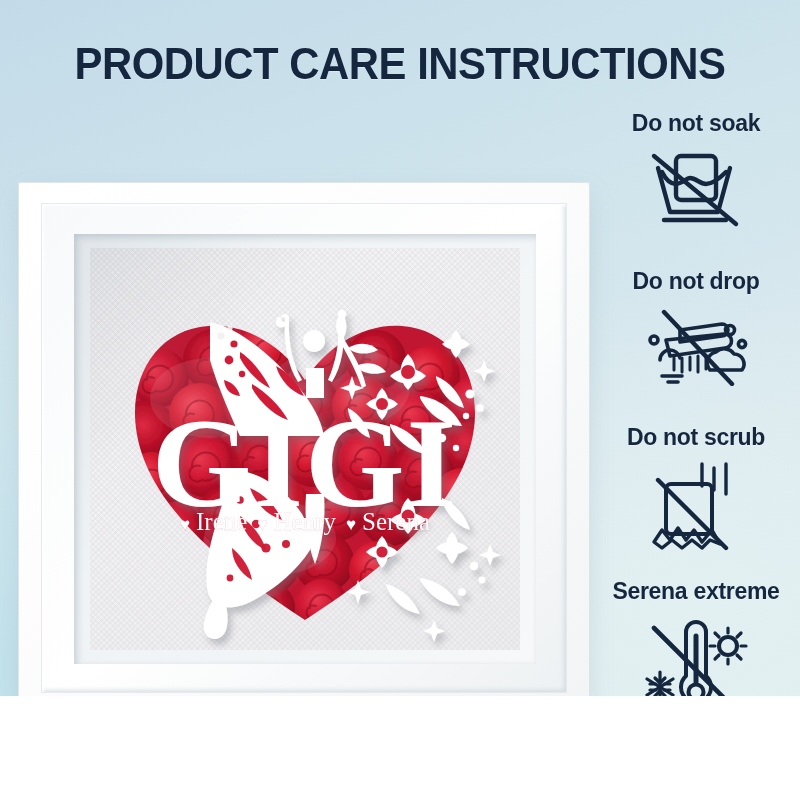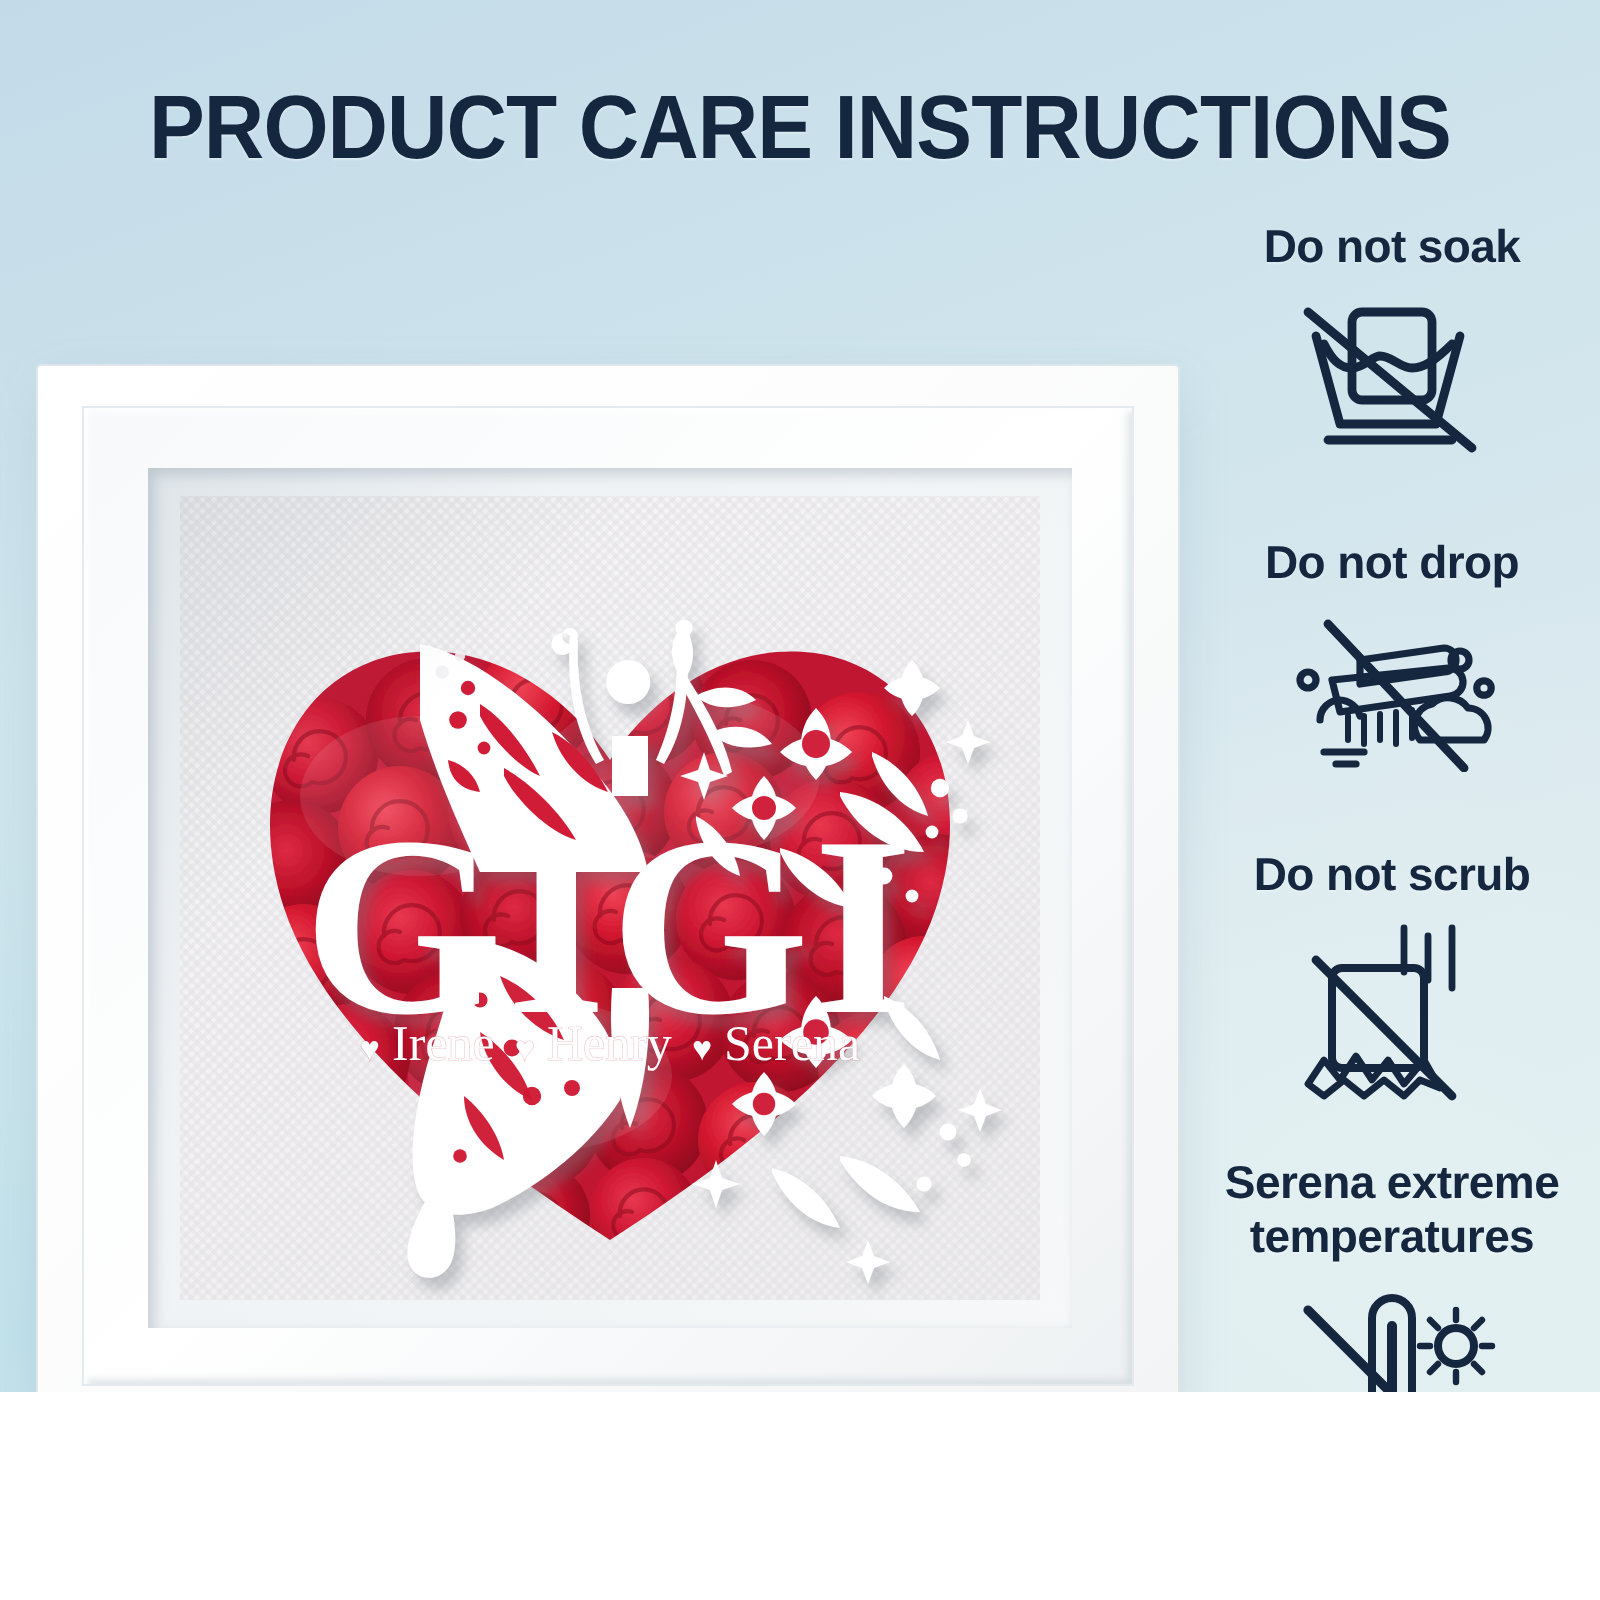--- a/index.html
+++ b/index.html
@@ -460,21 +460,20 @@
                    L70,80 L62,88 L52,80 L42,88 L32,80 L22,88 Z" stroke-width="3.4"></path>
 
           <path d="M18,20 L86,88" stroke-width="4.4"></path>
         </svg>
       </div>
     </div>
 
     <div class="care-item" style="top:468px;">
       <div class="care-label">
         <div>Serena extreme</div>
-        <div>temperatures</div>
       </div>
       <div class="care-icon">
         <svg width="120" height="106" viewBox="0 0 120 106" fill="none" stroke="#15263f" stroke-width="4" stroke-linecap="round" stroke-linejoin="round">
 
           <path d="M50,18 a10,10 0 0,1 20,0 L70,62 a15,15 0 1,1 -20,0 Z"></path>
 
           <path d="M60,22 L60,68" stroke-width="5"></path>
           <circle cx="60" cy="78" r="7.5" stroke-width="4"></circle>
 
           <circle cx="92" cy="32" r="9"></circle>

